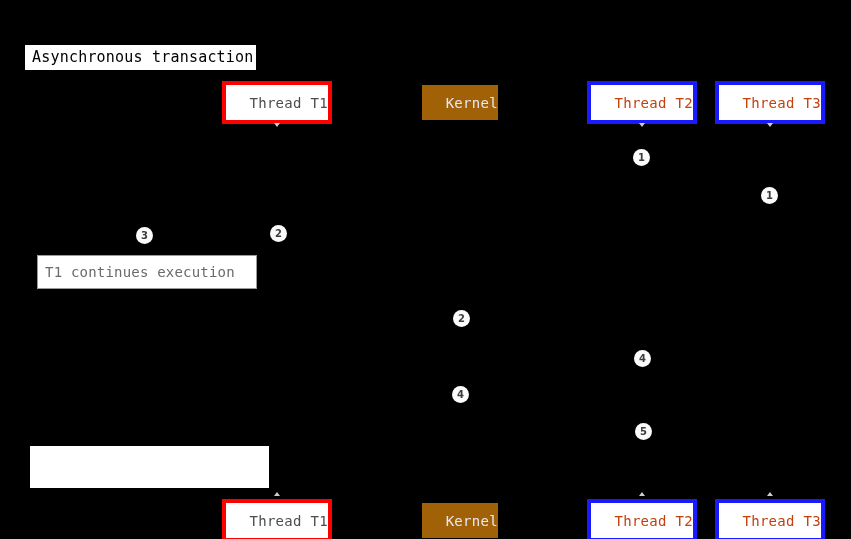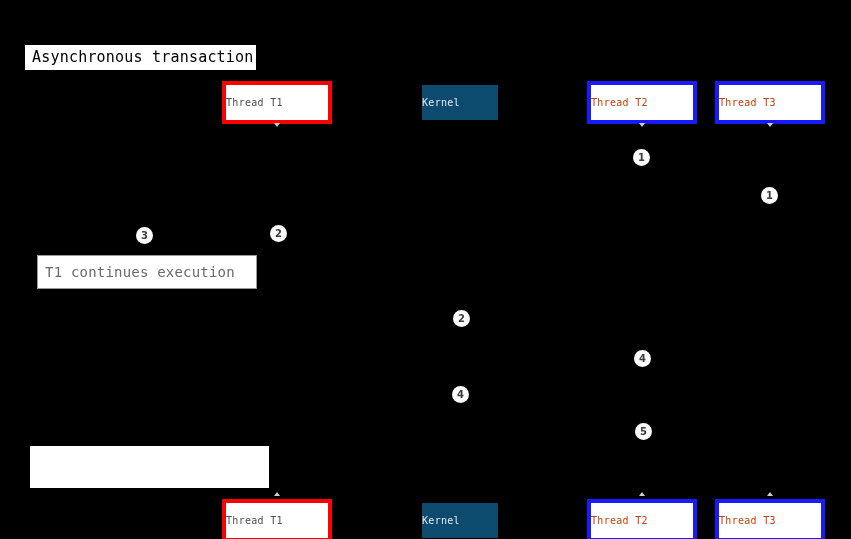--- a/index.html
+++ b/index.html
@@ -34,38 +34,38 @@
     padding: 0 7px;
     box-sizing: border-box;
   }
 
   
   .participant {
     position: absolute;
     box-sizing: border-box;
     display: flex;
     align-items: center;
-    justify-content: flex-start;
+    justify-content: flex-end;
     font-family: "DejaVu Sans Mono", "Liberation Mono", monospace;
-    font-size: 10px;
+    font-size: 14px;
     white-space: nowrap;
     letter-spacing: 0.3px;
   }
   .participant.red {
     background: #ffffff;
     border: 4px solid #ff0000;
     color: #4d4d4d;
   }
   .participant.blue-outline {
     background: #ffffff;
     border: 4px solid #1a1aff;
     color: #c2410c;
   }
   .participant.blue-solid {
-    background: #0c4a6e;
+    background: #a16207;
     border: none;
     color: #e8e8f6;
   }
 
   
   .note-box {
     position: absolute;
     box-sizing: border-box;
     background: #ffffff;
     border: 1px solid #9a9a9a;

